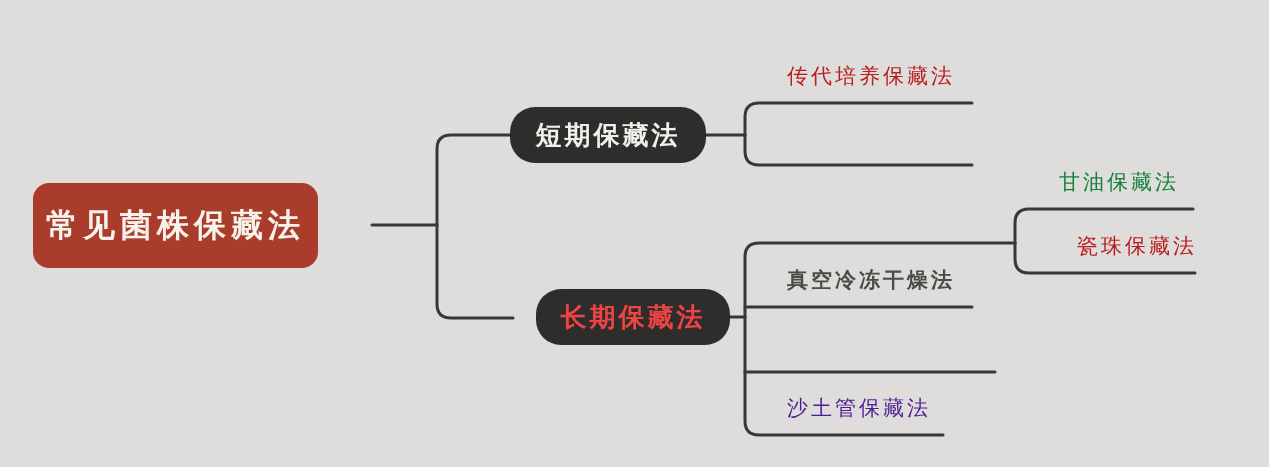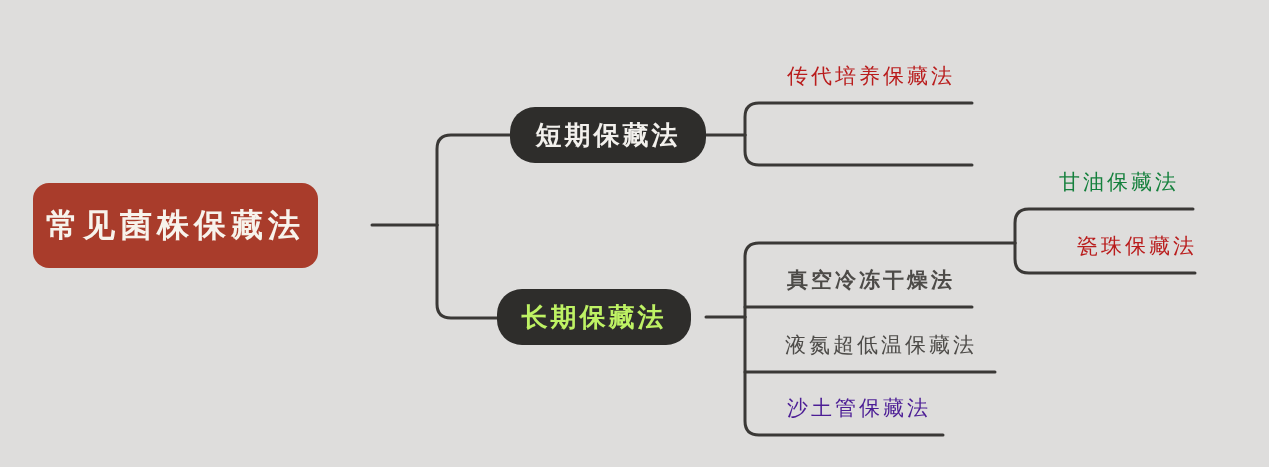--- a/index.html
+++ b/index.html
@@ -89,31 +89,30 @@
   </svg>
 
   <div class="topic root" style="left: 33px; top: 183px; width: 285px; height: 85px; background-color: rgb(169, 60, 43); color: rgb(247, 243, 236);">
     <span>常见菌株保藏法</span>
   </div>
 
   <div class="topic branch" style="left: 510px; top: 107px; width: 196px; height: 56px; background-color: rgb(46, 45, 43); color: rgb(242, 240, 236);">
     <span>短期保藏法</span>
   </div>
 
-  <div class="topic branch" style="left: 497px; top: 289px; width: 194px; height: 56px; background-color: rgb(46, 45, 43); color: #bef264;">
+  <div class="topic branch" style="left: 536px; top: 289px; width: 194px; height: 56px; background-color: rgb(46, 45, 43); color: #ef4444;">
     <span>长期保藏法</span>
   </div>
 
   <div class="leaf-label" style="left: 787px; top: 63px; color: #b91c1c; font-family: Liberation Serif, serif;">传代培养保藏法</div>
 
 
 
   <div class="leaf-label" style="left: 787px; top: 267px; color: rgb(77, 75, 72); font-weight: bold;">真空冷冻干燥法</div>
 
-  <div class="leaf-label" style="left: 785px; top: 332px; color: rgb(77, 75, 72);">液氮超低温保藏法</div>
 
   <div class="leaf-label" style="left: 787px; top: 395px; color: #4c1d95;">沙土管保藏法</div>
 
   <div class="leaf-label" style="left: 1059px; top: 169px; color: #15803d;">甘油保藏法</div>
 
   <div class="leaf-label" style="left: 1057px; top: 233px; color: #b91c1c; margin-left: 20px;">瓷珠保藏法</div>
 
 </div>
 
 </body></html>

